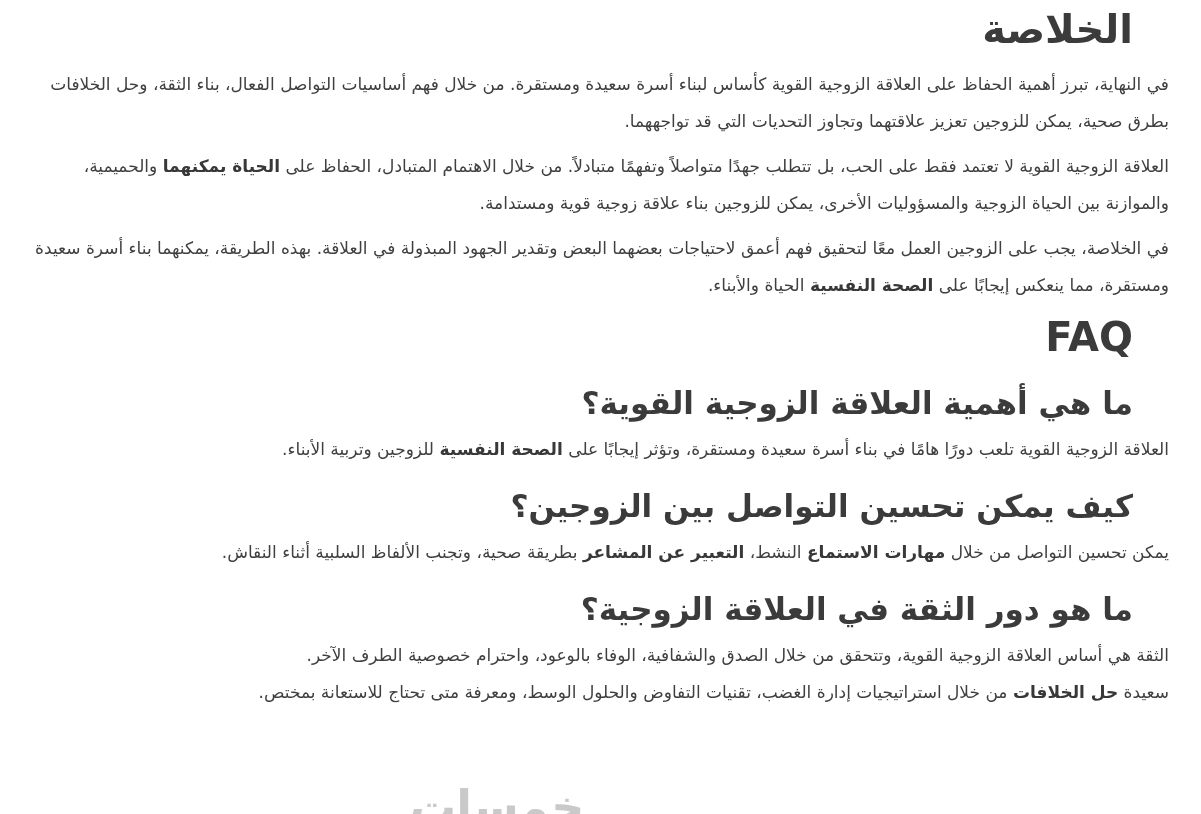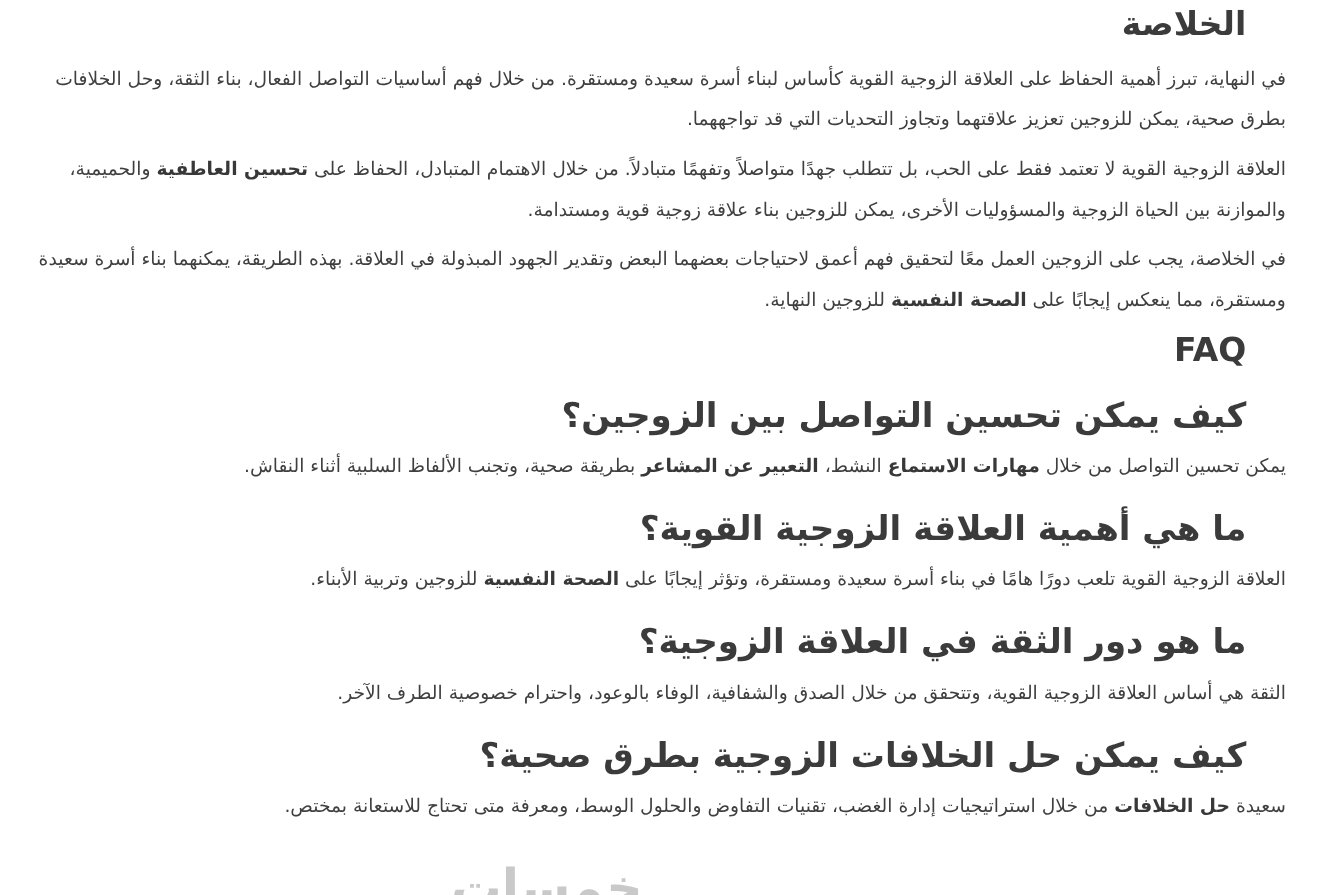--- a/index.html
+++ b/index.html
@@ -17,21 +17,21 @@
   }
   .doc {
     position: relative;
     box-sizing: border-box;
     width: 1201px;
     height: 814px;
     padding: 0 32px;
     z-index: 1;
   }
   h1.doc-heading, h2.doc-heading {
-    font-size: 30px;
+    font-size: 40px;
     line-height: 1.25;
     font-weight: 700;
     color: #3b3b3b;
     text-align: right;
     margin: 4px 36px 12px 0;
   }
   h2.doc-heading {
     margin-top: 2px;
     margin-bottom: 19px;
   }
@@ -78,39 +78,38 @@
 
 <main class="doc">
 
   <div class="watermark">خمسات</div>
 
   <div class="content-layer">
 
     <h1 class="doc-heading">الخلاصة</h1>
 
     <p class="para"><span>في النهاية، تبرز أهمية الحفاظ على العلاقة الزوجية القوية كأساس لبناء أسرة سعيدة ومستقرة. من خلال فهم أساسيات التواصل الفعال، بناء الثقة، وحل الخلافات بطرق صحية، يمكن للزوجين تعزيز علاقتهما وتجاوز التحديات التي قد تواجههما.</span></p>
-    <p class="para"><span>العلاقة الزوجية القوية لا تعتمد فقط على الحب، بل تتطلب جهدًا متواصلاً وتفهمًا متبادلاً. من خلال الاهتمام المتبادل، الحفاظ على </span><b>تحسين العاطفية</b><span> والحميمية، والموازنة بين الحياة الزوجية والمسؤوليات الأخرى، يمكن للزوجين بناء علاقة زوجية قوية ومستدامة.</span></p>
-    <p class="para"><span>في الخلاصة، يجب على الزوجين العمل معًا لتحقيق فهم أعمق لاحتياجات بعضهما البعض وتقدير الجهود المبذولة في العلاقة. بهذه الطريقة، يمكنهما بناء أسرة سعيدة ومستقرة، مما ينعكس إيجابًا على </span><b>الصحة النفسية</b><span> للزوجين النهاية.</span></p>
+    <p class="para"><span>العلاقة الزوجية القوية لا تعتمد فقط على الحب، بل تتطلب جهدًا متواصلاً وتفهمًا متبادلاً. من خلال الاهتمام المتبادل، الحفاظ على </span><b>الحياة يمكنهما</b><span> والحميمية، والموازنة بين الحياة الزوجية والمسؤوليات الأخرى، يمكن للزوجين بناء علاقة زوجية قوية ومستدامة.</span></p>
+    <p class="para"><span>في الخلاصة، يجب على الزوجين العمل معًا لتحقيق فهم أعمق لاحتياجات بعضهما البعض وتقدير الجهود المبذولة في العلاقة. بهذه الطريقة، يمكنهما بناء أسرة سعيدة ومستقرة، مما ينعكس إيجابًا على </span><b>الصحة النفسية</b><span> الحياة والأبناء.</span></p>
 
     <h2 class="doc-heading">FAQ</h2>
 
     <section>
-      <h3 class="question-heading">كيف يمكن تحسين التواصل بين الزوجين؟</h3>
-      <p class="answer"><span>يمكن تحسين التواصل من خلال </span><b>مهارات الاستماع</b><span> النشط، </span><b>التعبير عن المشاعر</b><span> بطريقة صحية، وتجنب الألفاظ السلبية أثناء النقاش.</span></p>
+      <h3 class="question-heading">ما هي أهمية العلاقة الزوجية القوية؟</h3>
+      <p class="answer"><span>العلاقة الزوجية القوية تلعب دورًا هامًا في بناء أسرة سعيدة ومستقرة، وتؤثر إيجابًا على </span><b>الصحة النفسية</b><span> للزوجين وتربية الأبناء.</span></p>
     </section>
 
     <section>
-      <h3 class="question-heading">ما هي أهمية العلاقة الزوجية القوية؟</h3>
-      <p class="answer"><span>العلاقة الزوجية القوية تلعب دورًا هامًا في بناء أسرة سعيدة ومستقرة، وتؤثر إيجابًا على </span><b>الصحة النفسية</b><span> للزوجين وتربية الأبناء.</span></p>
+      <h3 class="question-heading">كيف يمكن تحسين التواصل بين الزوجين؟</h3>
+      <p class="answer"><span>يمكن تحسين التواصل من خلال </span><b>مهارات الاستماع</b><span> النشط، </span><b>التعبير عن المشاعر</b><span> بطريقة صحية، وتجنب الألفاظ السلبية أثناء النقاش.</span></p>
     </section>
 
     <section>
       <h3 class="question-heading">ما هو دور الثقة في العلاقة الزوجية؟</h3>
       <p class="answer"><span>الثقة هي أساس العلاقة الزوجية القوية، وتتحقق من خلال الصدق والشفافية، الوفاء بالوعود، واحترام خصوصية الطرف الآخر.</span></p>
     </section>
 
     <section>
-      <h3 class="question-heading">كيف يمكن حل الخلافات الزوجية بطرق صحية؟</h3>
       <p class="answer"><span>سعيدة </span><b>حل الخلافات</b><span> من خلال استراتيجيات إدارة الغضب، تقنيات التفاوض والحلول الوسط، ومعرفة متى تحتاج للاستعانة بمختص.</span></p>
     </section>
 
   </div>
 </main>
 
 </body></html>

